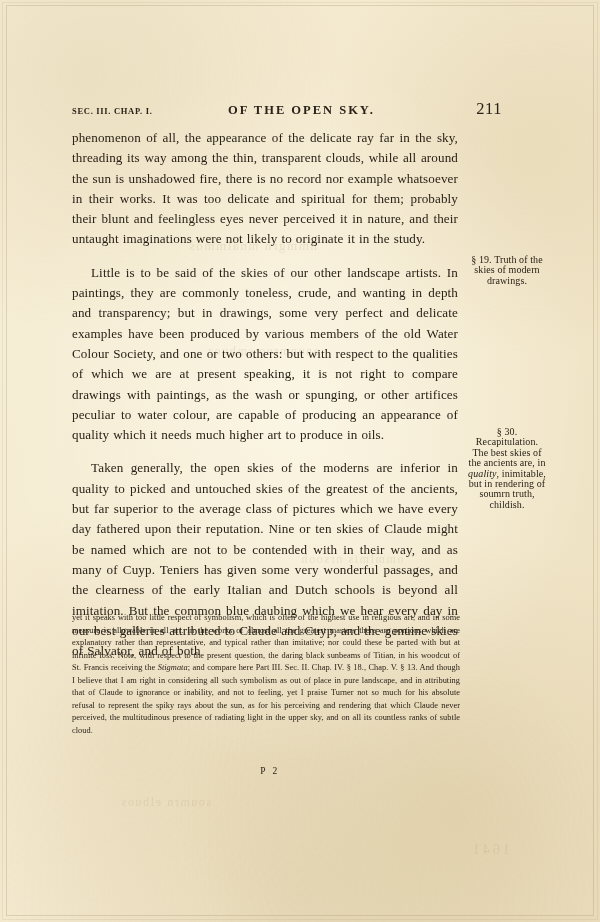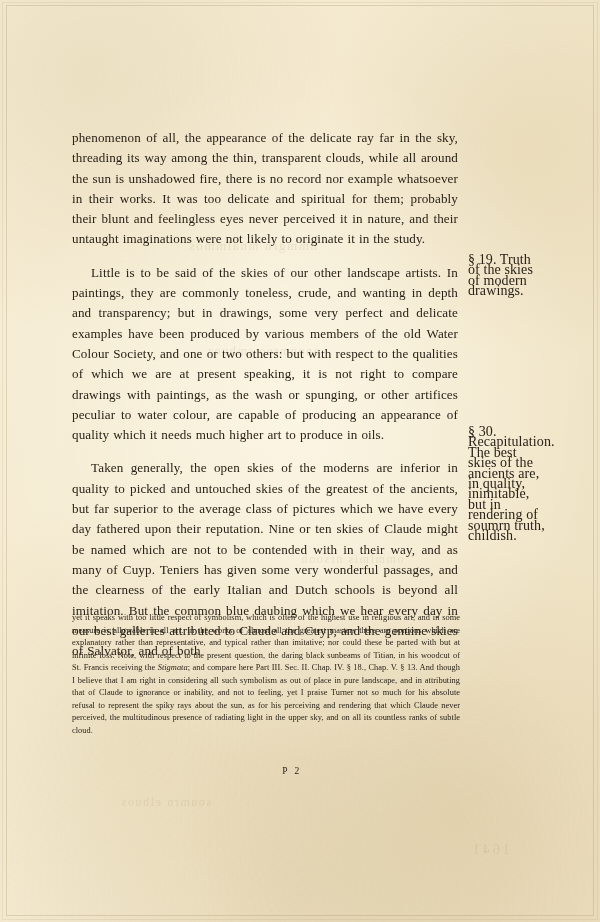--- a/index.html
+++ b/index.html
@@ -120,27 +120,27 @@
     letter-spacing: 0.12px;
     word-spacing: 0.6px;
   }
   .para.indent { text-indent: 19px; }
 
   
   .marginal {
     position: absolute;
     left: 468px;
     width: 78px;
-    font-size: 14px;
+    font-size: 10px;
     line-height: 10.4px;
     letter-spacing: 0.1px;
-    text-align: left;
+    text-align: center;
     color: #2a2218;
   }
-  .marginal .it { }
+  .marginal .it { font-style: italic; }
   .marginal-1 { top: 255px; }
   .marginal-2 { top: 427px; }
 
   
   .footnote {
     position: absolute;
     left: 72px;
     top: 612px;
     width: 388px;
     font-size: 8.35px;
@@ -154,38 +154,42 @@
 
   
   .signature {
     position: absolute;
     left: 0;
     top: 766px;
     width: 540px;
     text-align: center;
     font-size: 9.5px;
     letter-spacing: 2.5px;
-    padding-left: 22px;
   }
 </style>
 </head>
 <body>
 
 <div class="page">
 
   <div class="grain"></div>
 
   <div class="bleed bleed-a">nmmgrn mnalmmos</div>
   <div class="bleed bleed-b">anunmruo smbuoz</div>
   <div class="bleed bleed-c">ommlmis  nrsooh</div>
   <div class="bleed bleed-d">1641</div>
   <div class="bleed bleed-e">soumrn elbuos</div>
 
   <div class="content">
 
+    <div class="runhead">
+      <span class="runhead-sec">Sec. III. Chap. I.</span>
+      <span class="runhead-title">Of the Open Sky.</span>
+      <span class="runhead-pageno">211</span>
+    </div>
 
     <div class="body-col">
       <p class="para">phenomenon of all, the appearance of the delicate ray far in the sky, threading its way among the thin, transparent clouds, while all around the sun is unshadowed fire, there is no record nor example whatsoever in their works. It was too delicate and spiritual for them; probably their blunt and feelingless eyes never perceived it in nature, and their untaught imaginations were not likely to originate it in the study.</p>
       <p class="para indent">Little is to be said of the skies of our other landscape artists. In paintings, they are commonly toneless, crude, and wanting in depth and transparency; but in drawings, some very perfect and delicate examples have been produced by various members of the old Water Colour Society, and one or two others: but with respect to the qualities of which we are at present speaking, it is not right to compare drawings with paintings, as the wash or spunging, or other artifices peculiar to water colour, are capable of producing an appearance of quality which it needs much higher art to produce in oils.</p>
       <p class="para indent">Taken generally, the open skies of the moderns are inferior in quality to picked and untouched skies of the greatest of the ancients, but far superior to the average class of pictures which we have every day fathered upon their reputation. Nine or ten skies of Claude might be named which are not to be contended with in their way, and as many of Cuyp. Teniers has given some very wonderful passages, and the clearness of the early Italian and Dutch schools is beyond all imitation. But the common blue daubing which we hear every day in our best galleries attributed to Claude and Cuyp, and the genuine skies of Salvator, and of both</p>
     </div>
 
     <div class="marginal marginal-1">
       <span>§ 19. Truth of the skies of modern drawings.</span>
     </div>

